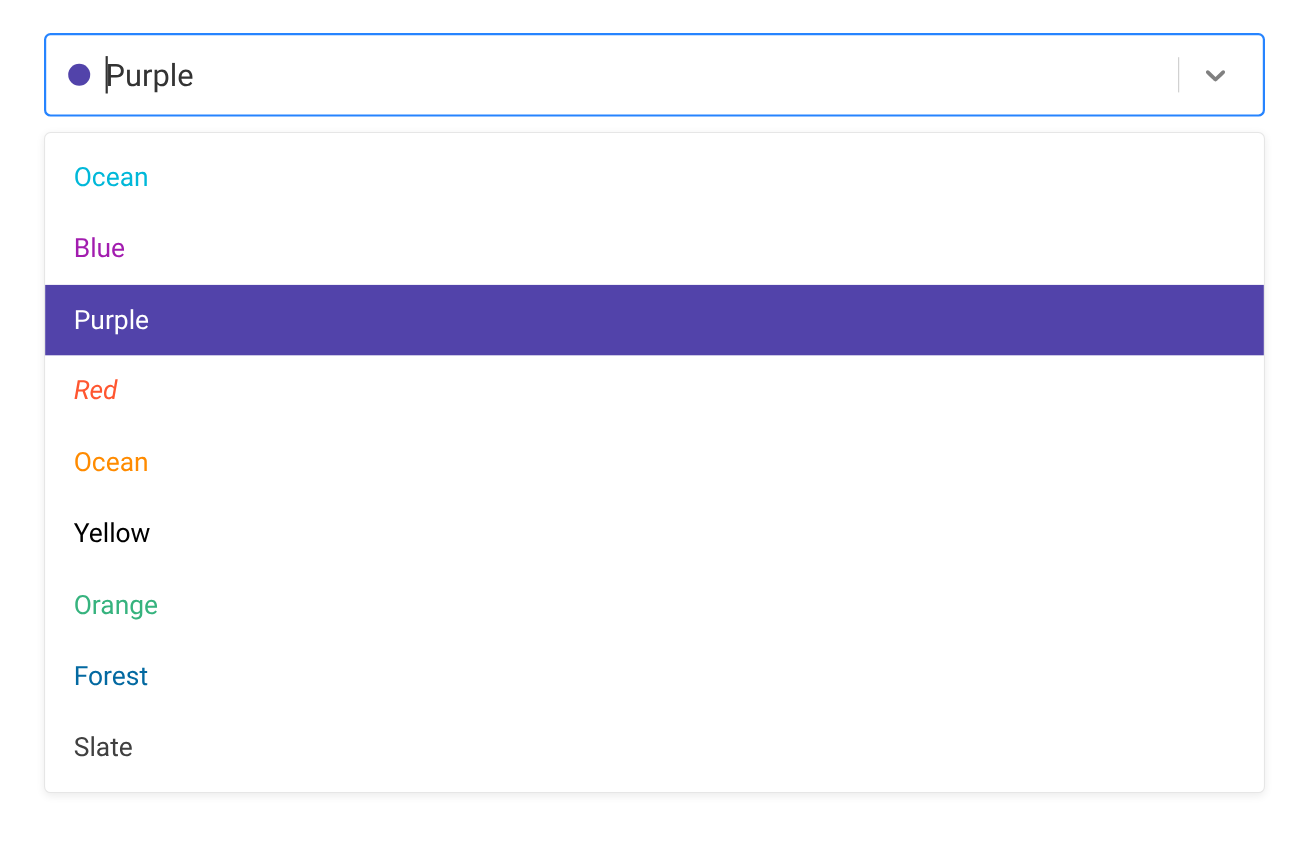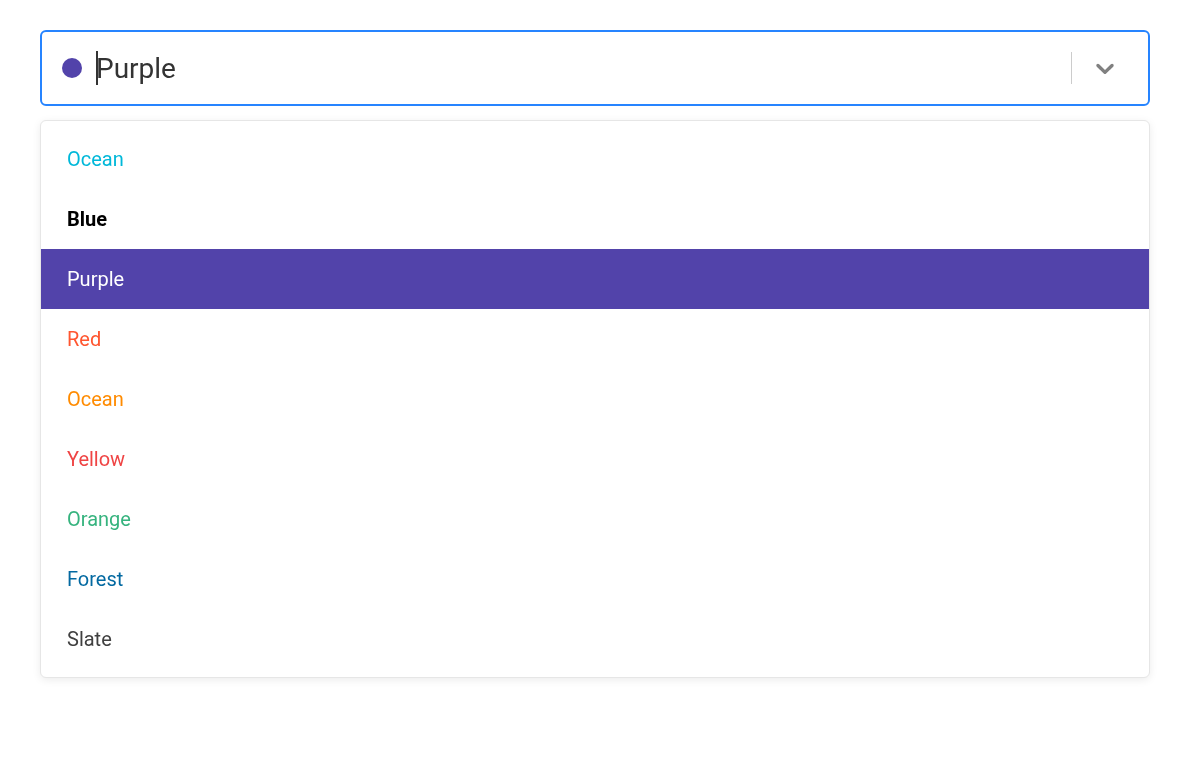--- a/index.html
+++ b/index.html
@@ -96,21 +96,21 @@
       box-shadow: 0 2px 8px rgba(0,0,0,0.08);
       max-height: 606px;
       overflow: hidden;
     }
 
     .menu-list {
       padding: 8px 0;
     }
 
     .option {
-      font-size: 20px;
+      font-size: 24px;
       padding: 18px 26px;
       cursor: pointer;
       line-height: 1.2;
     }
   </style>
 </head>
 <body>
 
 <div class="select-container">
 
@@ -128,24 +128,24 @@
         <svg width="30" height="30" viewBox="0 0 20 20" fill="currentColor" aria-hidden="true">
           <path d="M4.516 7.548c.436-.446 1.043-.481 1.576 0L10 11.295l3.908-3.747c.533-.481 1.141-.446 1.574 0 .436.445.408 1.197 0 1.615-.406.418-4.695 4.502-4.695 4.502a1.095 1.095 0 0 1-1.576 0S4.924 9.581 4.516 9.163c-.409-.418-.436-1.17 0-1.615z"></path>
         </svg>
       </div>
     </div>
   </div>
 
   <div class="menu">
     <div class="menu-list" id="menu-list">
         <div class="option" style="color: rgb(0, 184, 217);">Ocean</div>
-        <div class="option" style="color: #000000; font-weight: bold;">Blue</div>
+        <div class="option" style="color: #a21caf;">Blue</div>
         <div class="option" style="background: rgb(82, 67, 170); color: rgb(255, 255, 255);">Purple</div>
-        <div class="option" style="color: rgb(255, 86, 48);">Red</div>
+        <div class="option" style="color: rgb(255, 86, 48); font-style: italic;">Red</div>
         <div class="option" style="color: rgb(255, 139, 0);">Ocean</div>
-        <div class="option" style="color: #ef4444;">Yellow</div>
+        <div class="option" style="color: #000000;">Yellow</div>
         <div class="option" style="color: rgb(54, 179, 126);">Orange</div>
         <div class="option" style="color: #0369a1;">Forest</div>
         <div class="option" style="color: #404040;">Slate</div>
       </div>
   </div>
 
 </div>
 
 </body></html>

